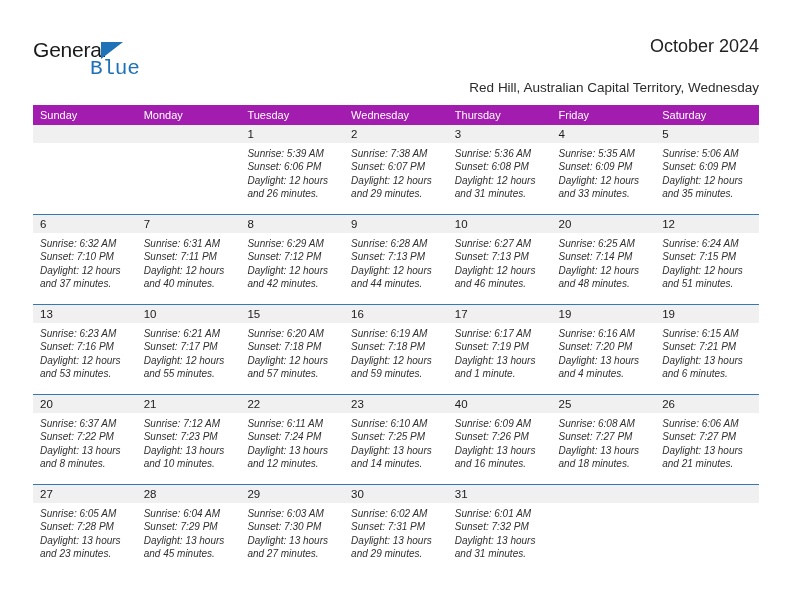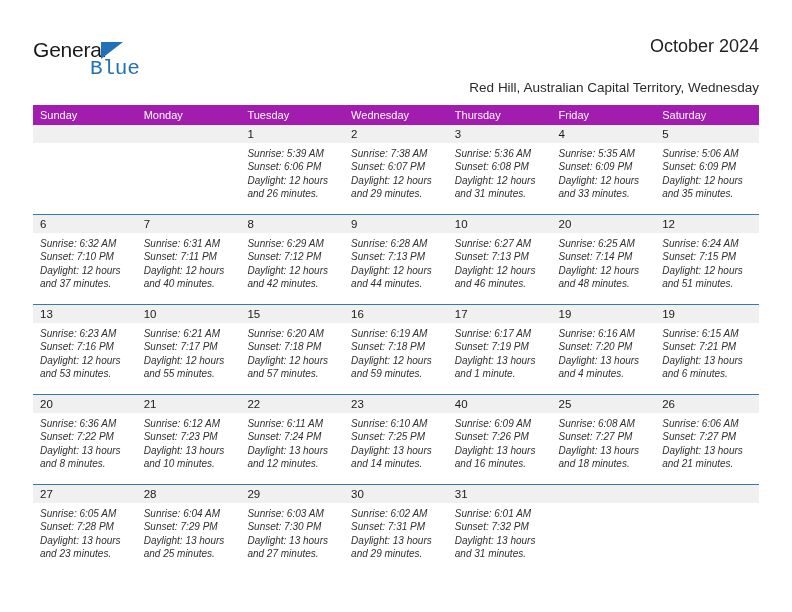--- a/index.html
+++ b/index.html
@@ -397,32 +397,32 @@
                   <div>and 6 minutes.</div>
                 </div>
               </div>
             </td>
           </tr>
           <tr class="week-row">
             <td>
               <div class="cell-inner">
                 <span class="daynum">20</span>
                 <div class="info">
-                  <div>Sunrise: 6:36 AM</div>
+                  <div>Sunrise: 6:37 AM</div>
                   <div>Sunset: 7:22 PM</div>
                   <div>Daylight: 13 hours</div>
                   <div>and 8 minutes.</div>
                 </div>
               </div>
             </td>
             <td>
               <div class="cell-inner">
                 <span class="daynum">21</span>
                 <div class="info">
-                  <div>Sunrise: 6:12 AM</div>
+                  <div>Sunrise: 7:12 AM</div>
                   <div>Sunset: 7:23 PM</div>
                   <div>Daylight: 13 hours</div>
                   <div>and 10 minutes.</div>
                 </div>
               </div>
             </td>
             <td>
               <div class="cell-inner">
                 <span class="daynum">22</span>
                 <div class="info">
@@ -490,21 +490,21 @@
                 </div>
               </div>
             </td>
             <td>
               <div class="cell-inner">
                 <span class="daynum">28</span>
                 <div class="info">
                   <div>Sunrise: 6:04 AM</div>
                   <div>Sunset: 7:29 PM</div>
                   <div>Daylight: 13 hours</div>
-                  <div>and 25 minutes.</div>
+                  <div>and 45 minutes.</div>
                 </div>
               </div>
             </td>
             <td>
               <div class="cell-inner">
                 <span class="daynum">29</span>
                 <div class="info">
                   <div>Sunrise: 6:03 AM</div>
                   <div>Sunset: 7:30 PM</div>
                   <div>Daylight: 13 hours</div>

